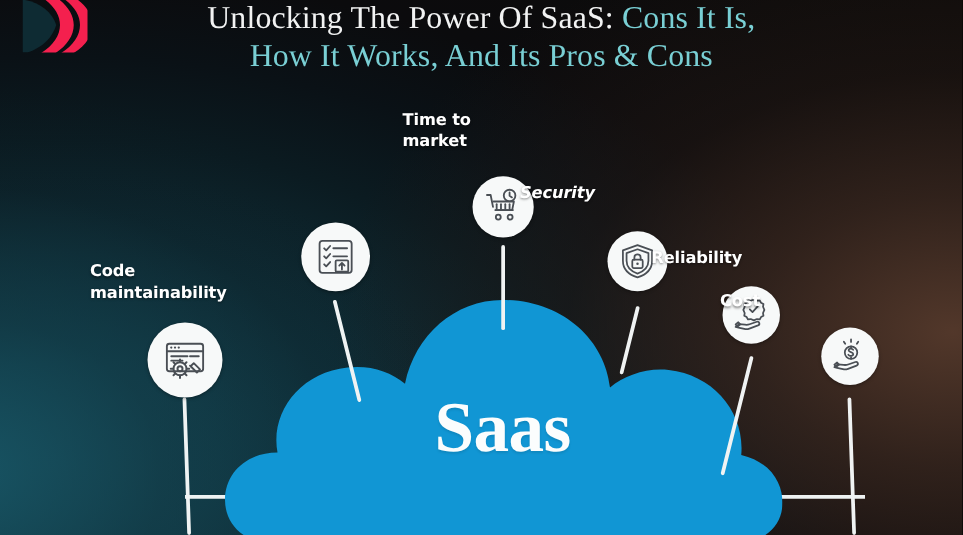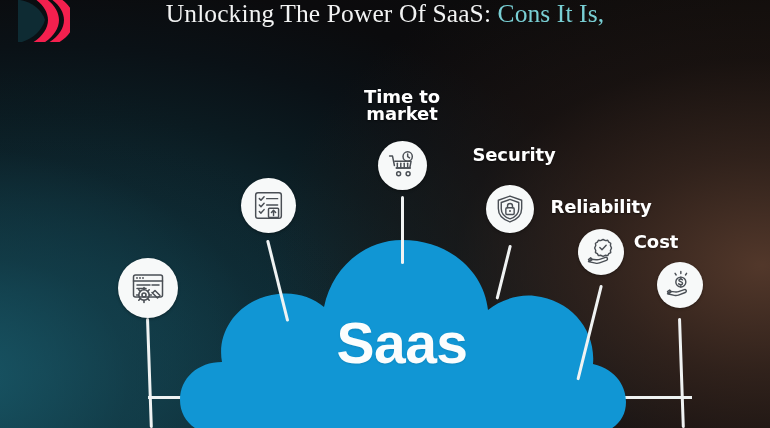--- a/index.html
+++ b/index.html
@@ -76,21 +76,21 @@
     z-index: 3;
   }
   #cloud svg { display:block; }
 
   #saas-text {
     position: absolute;
     left: 178px;
     top: 310px;
     width: 448px;
     text-align: center;
-    font-family: Liberation Sans, sans-serif;
+    font-family: Liberation Serif, serif;
     font-weight: 700;
     font-size: 57px;
     letter-spacing: -0.5px;
     color: #fbfdfd;
     z-index: 4;
     text-shadow: 0 1px 2px rgba(0,0,0,0.10);
   }
   .pin-stem {
     position: absolute;
     background: #f0f3f3;
@@ -104,25 +104,25 @@
     background: #f7f9f9;
     display: flex;
     align-items: center;
     justify-content: center;
     box-shadow: 0 1px 3px rgba(0,0,0,0.35);
     z-index: 6;
   }
   .bubble svg { display: block; }
   .pin-label {
     position: absolute;
-    text-align: center;
+    text-align: left;
     color: #ffffff;
     font-family: "DejaVu Sans", sans-serif;
     font-weight: 700;
-    font-size: 18px;
+    font-size: 13px;
     line-height: 17px;
     letter-spacing: -0.1px;
     z-index: 7;
     white-space: pre-line;
     text-shadow: 0 1px 2px rgba(0,0,0,0.45);
   }
 </style>
 </head>
 <body>
 
@@ -134,20 +134,21 @@
   <div id="logo">
     <svg width="52" height="42" viewBox="0 0 52 42">
       <path d="M2 0 C14 2 24 10 27 20 C24 30 16 38 4 42 L4 42 L0 42 L0 0 Z" fill="#0e2b33"></path>
       <path d="M8 -6 C22 0 30 10 30 20 C30 30 22 40 8 46 L20 46 C33 40 41 30 41 20 C41 10 33 0 20 -6 Z" fill="#f4204e"></path>
       <path d="M24 -6 C38 0 46 10 46 20 C46 30 38 40 24 46 L34 46 C48 40 56 30 56 20 C56 10 48 0 34 -6 Z" fill="#f4204e"></path>
     </svg>
   </div>
 
   <div id="title">
     <div><span class="t-white">Unlocking The Power Of SaaS: </span><span class="t-cyan">Cons It Is,</span></div>
+    <div class="t-cyan">How It Works, And Its Pros &amp; Cons</div>
   </div>
 
   <div id="ground"></div>
 
   <div class="pin-stem" style="left:146px; top:318px; width:3px; height:110px; transform: rotate(-2deg);"></div>
   <div class="pin-stem" style="left:266px; top:240px; width:3px; height:84px; transform: rotate(-14deg);"></div>
   <div class="pin-stem" style="left:401px; top:196px; width:3px; height:68px; transform: rotate(0deg);"></div>
   <div class="pin-stem" style="left:509px; top:245px; width:3px; height:56px; transform: rotate(14deg);"></div>
   <div class="pin-stem" style="left:600px; top:285px; width:3px; height:98px; transform: rotate(14deg);"></div>
   <div class="pin-stem" style="left:678px; top:318px; width:3px; height:110px; transform: rotate(-2deg);"></div>
@@ -165,20 +166,22 @@
         C 18 199 2 184 2 164
         C 2 142 20 126 44 126
         C 38 94 62 62 100 58
         C 118 56 134 61 146 71
         C 154 32 186 4 224 4
         Z"></path>
     </svg>
   </div>
   <div id="saas-text">Saas</div>
 
+  <div class="pin-label" style="left:72px; top:209px; width:160px;">Code
+maintainability</div>
   <div class="bubble" style="left:118px; top:258px; width:60px; height:60px;">
     <svg width="36" height="36" viewBox="0 0 36 36">
       <g fill="none" stroke="#4a4f55" stroke-width="1.5" stroke-linecap="round" stroke-linejoin="round">
         <rect x="3.5" y="5" width="29" height="22" rx="2"></rect>
         <line x1="3.5" y1="11" x2="32.5" y2="11"></line>
         <circle cx="7" cy="8" r="0.9" fill="#4a4f55" stroke="none"></circle>
         <circle cx="10" cy="8" r="0.9" fill="#4a4f55" stroke="none"></circle>
         <circle cx="13" cy="8" r="0.9" fill="#4a4f55" stroke="none"></circle>
         <line x1="7" y1="15" x2="20" y2="15"></line>
         <line x1="7" y1="18.5" x2="16" y2="18.5"></line>
@@ -221,21 +224,21 @@
         <line x1="16" y1="15.5" x2="16" y2="20"></line>
         <line x1="20" y1="15.5" x2="20" y2="20"></line>
         <line x1="24" y1="15.5" x2="24" y2="20"></line>
         <path d="M10.9 21 h16.2"></path>
         <circle cx="13.5" cy="27.5" r="2.3"></circle>
         <circle cx="24.5" cy="27.5" r="2.3"></circle>
       </g>
     </svg>
   </div>
 
-  <div class="pin-label" style="left:434px; top:146px; width:160px;">Security</div>
+  <div class="pin-label" style="left:416px; top:146px; width:160px;font-style:italic;">Security</div>
   <div class="bubble" style="left:486px; top:185px; width:48px; height:48px;">
     <svg width="30" height="30" viewBox="0 0 36 36">
       <g fill="none" stroke="#4a4f55" stroke-width="1.7" stroke-linecap="round" stroke-linejoin="round">
         <path d="M18 2.5 L32 7.5 v10 c0 8 -6 13.5 -14 16 c-8 -2.5 -14 -8 -14 -16 v-10 z"></path>
         <path d="M18 6.5 L28.5 10.2 v7.4 c0 6 -4.5 10.2 -10.5 12.2 c-6 -2 -10.5 -6.2 -10.5 -12.2 v-7.4 z"></path>
         <rect x="13" y="16.5" width="10" height="8" rx="1.4"></rect>
         <path d="M15 16.5 v-2.2 a3 3 0 0 1 6 0 v2.2"></path>
         <circle cx="18" cy="20.3" r="1.2" fill="#4a4f55" stroke="none"></circle>
       </g>
     </svg>

